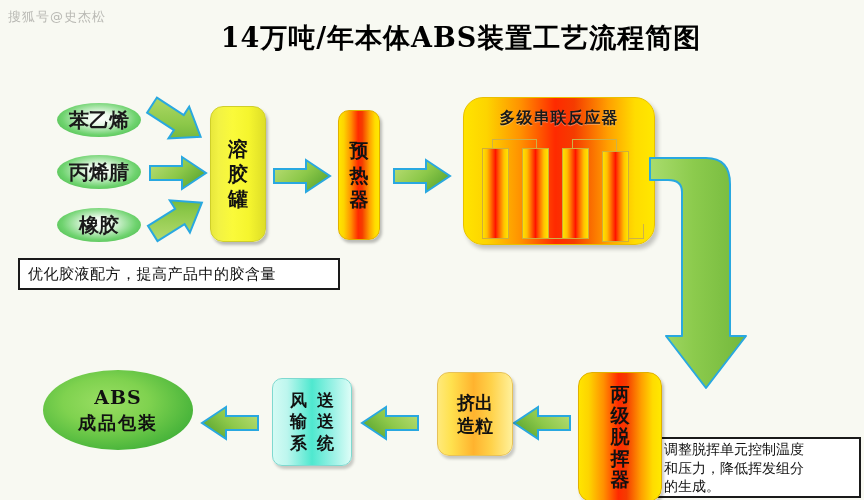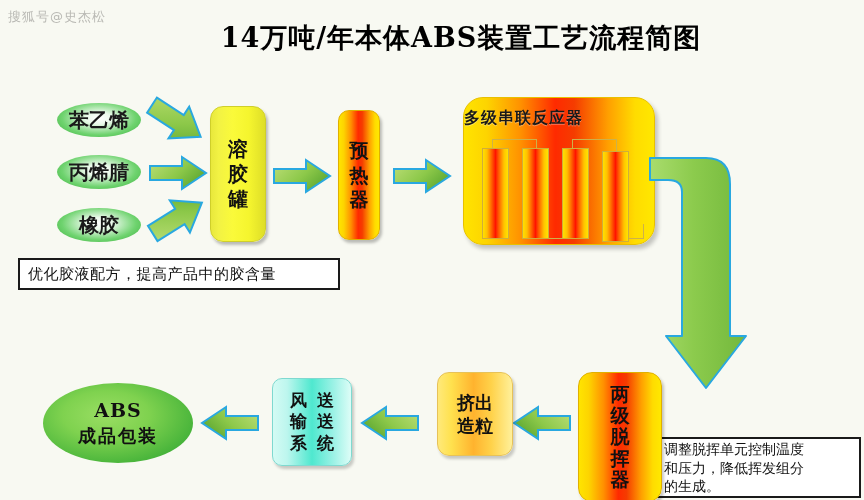--- a/index.html
+++ b/index.html
@@ -71,21 +71,21 @@
 
   
   .reactor{
     width:190px;height:146px;
     border-radius:20px;
     border:1px solid #e8c000;
     box-shadow:3px 4px 4px rgba(0,0,0,.22);
     overflow:hidden;
   }
   .reactor-title{
-    position:absolute;left:0;top:10px;width:190px;text-align:left;
+    position:absolute;left:0;top:10px;width:190px;text-align:center;
     font-family:"DejaVu Serif","Liberation Serif",serif;
     font-size:16px;font-weight:bold;color:#1a1a1a;letter-spacing:1px;
     text-shadow:0 1px 0 rgba(255,255,255,.35);
   }
   .tube{
     position:absolute;width:25px;height:89px;
     background:linear-gradient(90deg,#ffe000 0%,#ffc000 16%,#ff5000 38%,#ff1400 50%,#ff5800 62%,#ffc400 84%,#ffe400 100%);
     border:1px solid #cfae3a;
   }
   .tube-link{
@@ -348,18 +348,18 @@
     <defs>
       <linearGradient id="gB3" x1="1" y1="0" x2="0" y2="0.6">
         <stop offset="0%" stop-color="#bfe07a"></stop>
           <stop offset="60%" stop-color="#8cc849"></stop>
           <stop offset="100%" stop-color="#5ea832"></stop>
       </linearGradient>
     </defs>
     <path d="M58,11 L26,11 L26,2 L2,18 L26,34 L26,25 L58,25 Z" fill="url(#gB3)" stroke="#29a8e0" stroke-width="2"></path>
   </svg>
 
-  <div class="abs abs-ellipse" style="left:43px;top:383px;">
+  <div class="abs abs-ellipse" style="left:43px;top:370px;">
     <span class="l1">ABS</span>
     <span class="l2">成品包装</span>
   </div>
 
 </div>
 
 </body></html>

